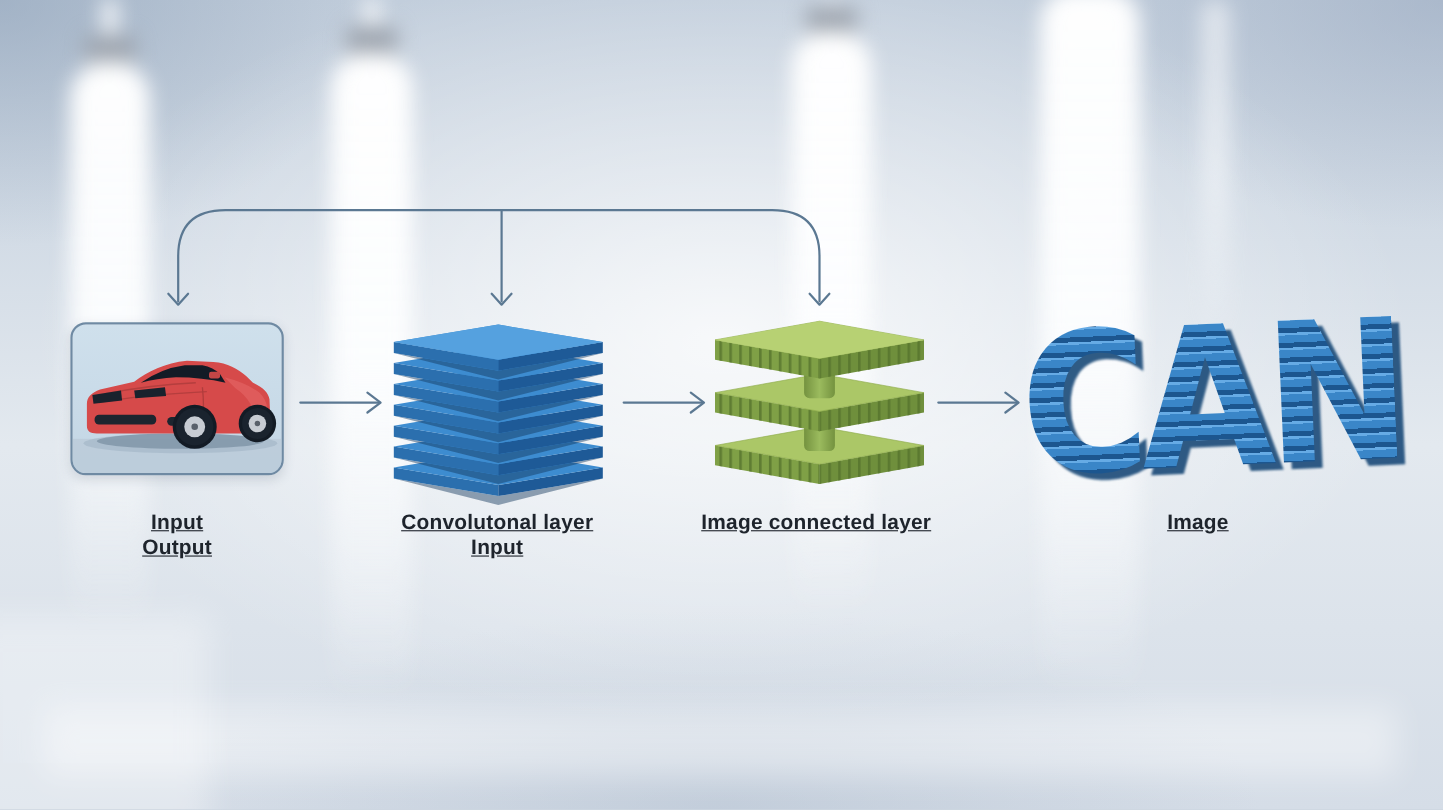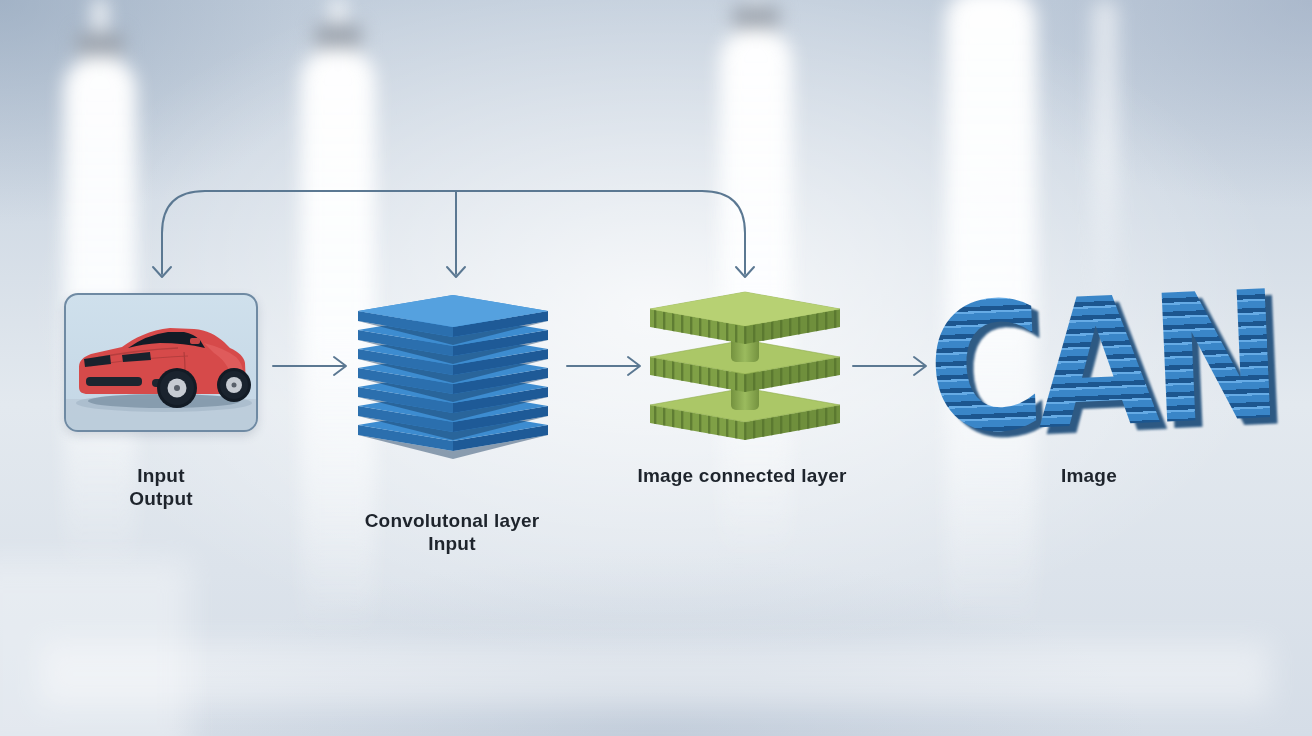--- a/index.html
+++ b/index.html
@@ -27,21 +27,21 @@
   .input-card{
     position:absolute;left:64px;top:293px;width:194px;height:139px;
     border:2px solid #6f8aa3;border-radius:14px;box-sizing:border-box;
     background:linear-gradient(180deg,#cfe0ec,#c3d6e5);
     overflow:hidden;box-shadow:0 4px 10px rgba(70,90,110,.18);
   }
   .stack{position:absolute;}
   
   .stage-label{
     position:absolute;top:464px;text-align:center;
-    font-size:19px;line-height:23px;font-weight:600;color:#1e242c;letter-spacing:.2px;
+    font-size:19px;line-height:23px;font-weight:600;color:#1e242c;letter-spacing:.2px;text-decoration:underline;
   }
   .stage-label span{display:block;}
   
   .output-3d{position:absolute;left:928px;top:288px;width:340px;height:170px;}
   .output-3d .layer{
     position:absolute;left:0;top:0;width:100%;
     font-family:"DejaVu Sans","Liberation Sans",sans-serif;
     font-weight:800;font-size:158px;line-height:150px;letter-spacing:-8px;
     transform-origin:50% 50%;
     transform:rotate(-2.5deg) scaleY(1.12);
@@ -186,21 +186,21 @@
 
   <div class="output-3d">
     <div class="layer depth">CAN</div>
     <div class="layer face">CAN</div>
   </div>
 
   <div class="stage-label" style="left:64px;width:194px;">
     <span>Input</span>
     <span>Output</span>
   </div>
-  <div class="stage-label" style="left:342px;width:220px;margin-top:45px;">
+  <div class="stage-label" style="left:342px;width:220px;">
     <span>Convolutonal layer</span>
     <span>Input</span>
   </div>
   <div class="stage-label" style="left:612px;width:260px;">
     <span>Image connected layer</span>
   </div>
   <div class="stage-label" style="left:989px;width:200px;">
     <span>Image</span>
   </div>
 

